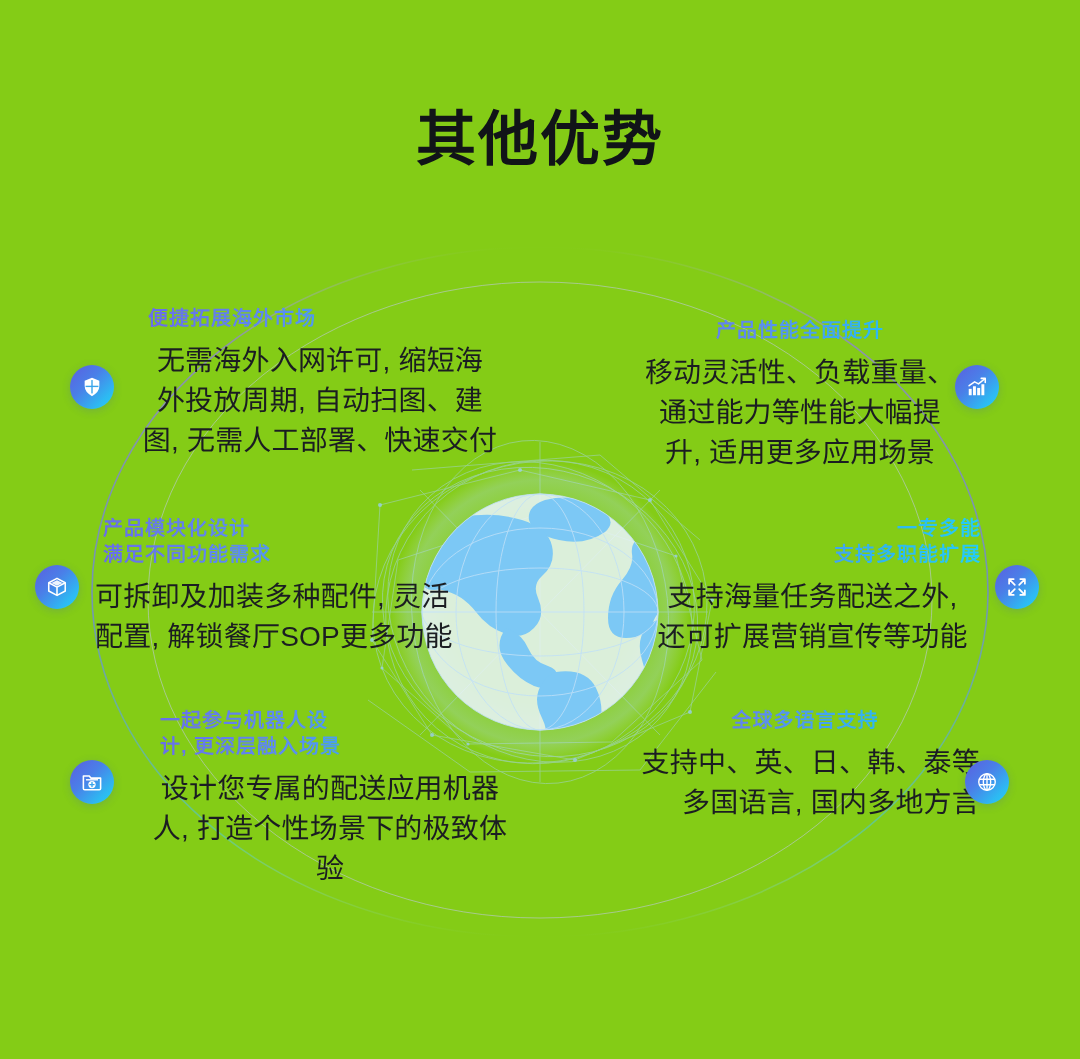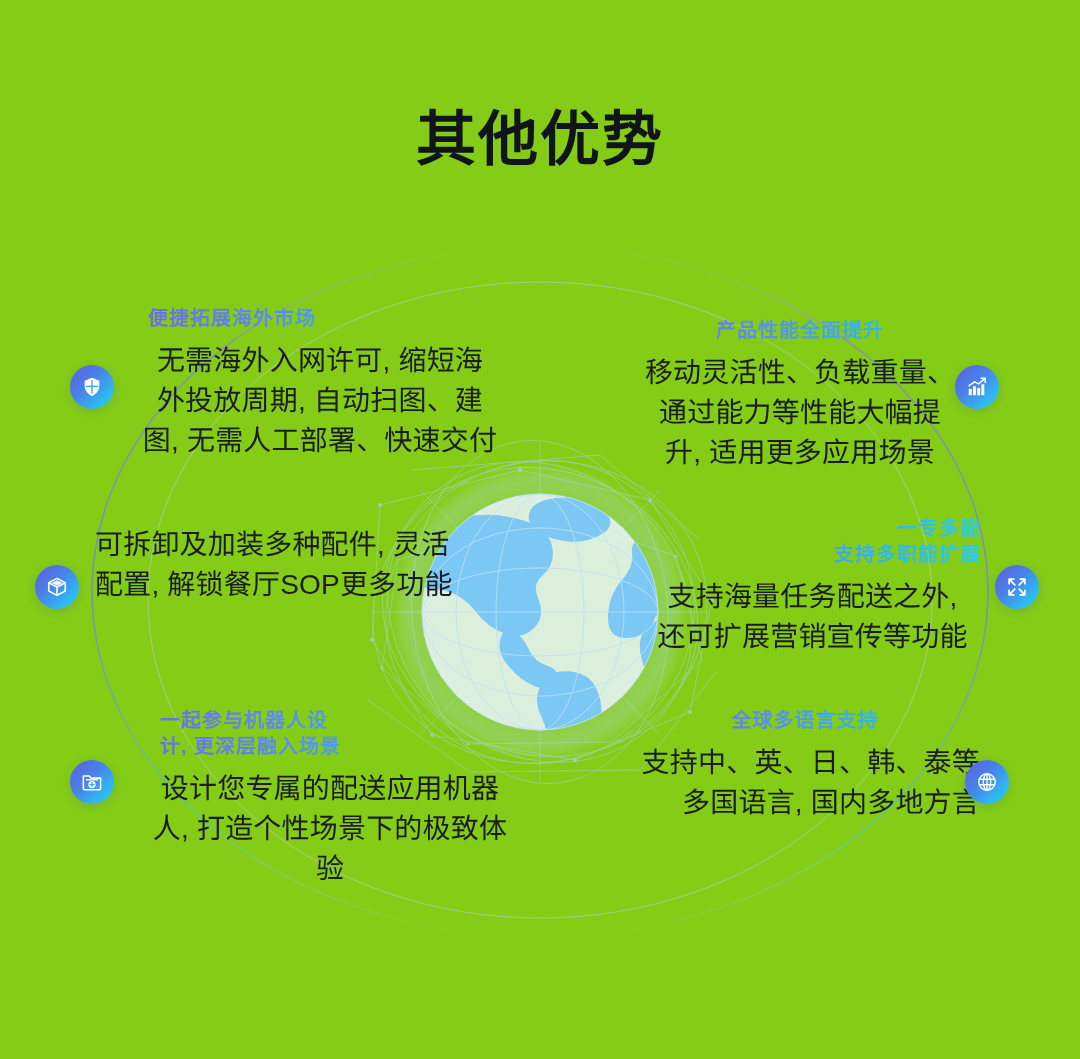--- a/index.html
+++ b/index.html
@@ -210,20 +210,22 @@
   </div>
 
   <div class="feature" id="feat-performance">
     <div class="f-head">产品性能全面提升</div>
     <div class="f-body">移动灵活性、负载重量、
 通过能力等性能大幅提
 升, 适用更多应用场景</div>
   </div>
 
   <div class="feature" id="feat-modular">
+    <div class="f-head">产品模块化设计
+满足不同功能需求</div>
     <div class="f-body">可拆卸及加装多种配件, 灵活
 配置, 解锁餐厅SOP更多功能</div>
   </div>
 
   <div class="feature" id="feat-multirole">
     <div class="f-head">一专多能
 支持多职能扩展</div>
     <div class="f-body">支持海量任务配送之外,
 还可扩展营销宣传等功能</div>
   </div>

